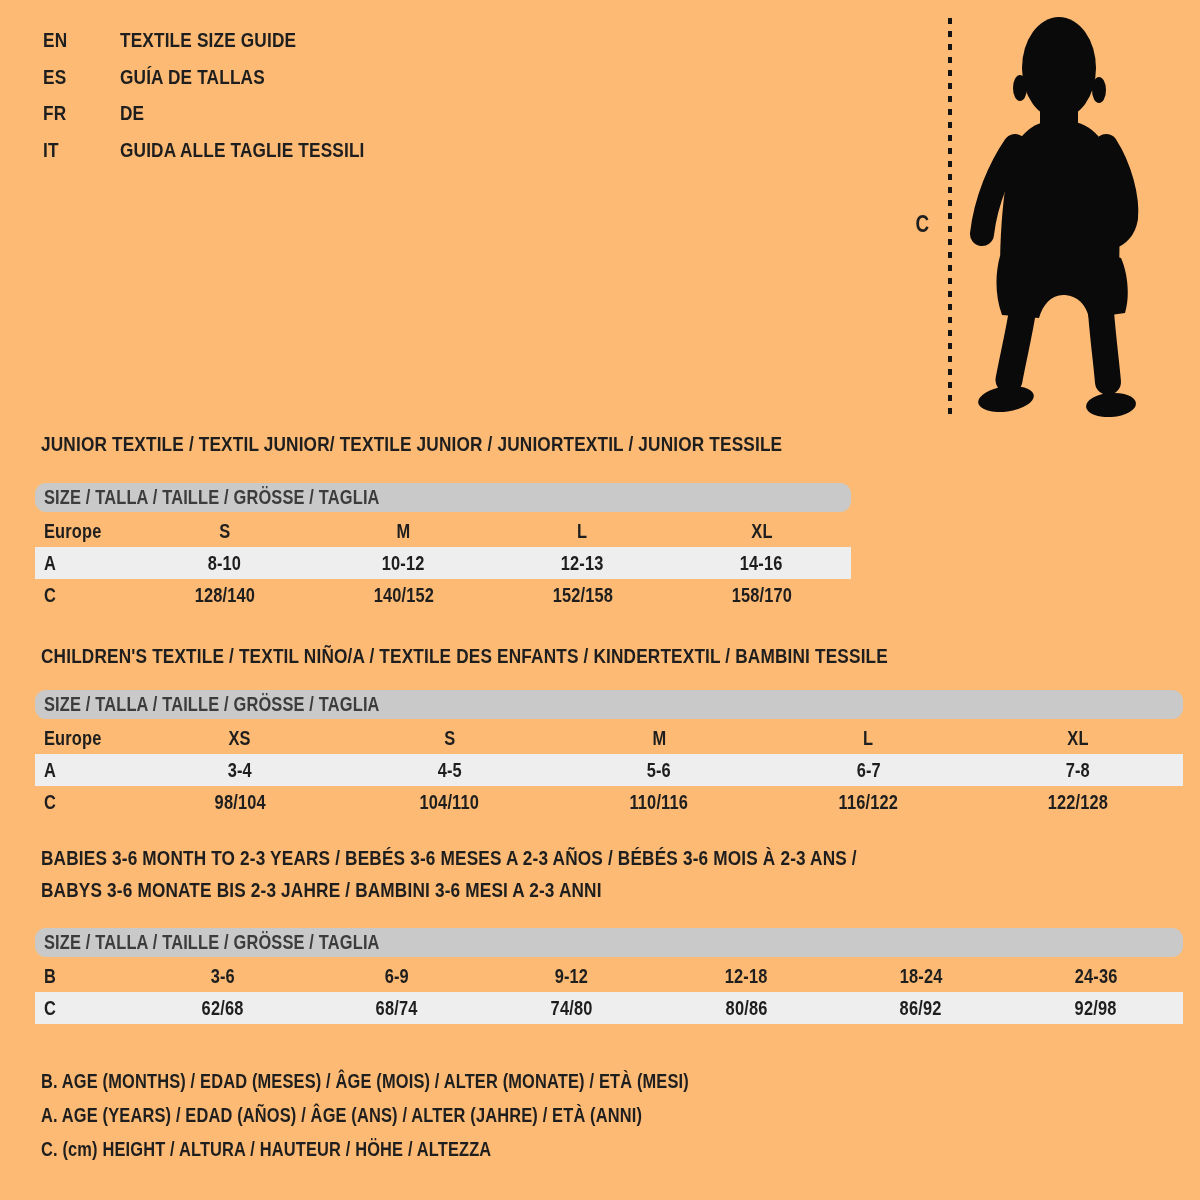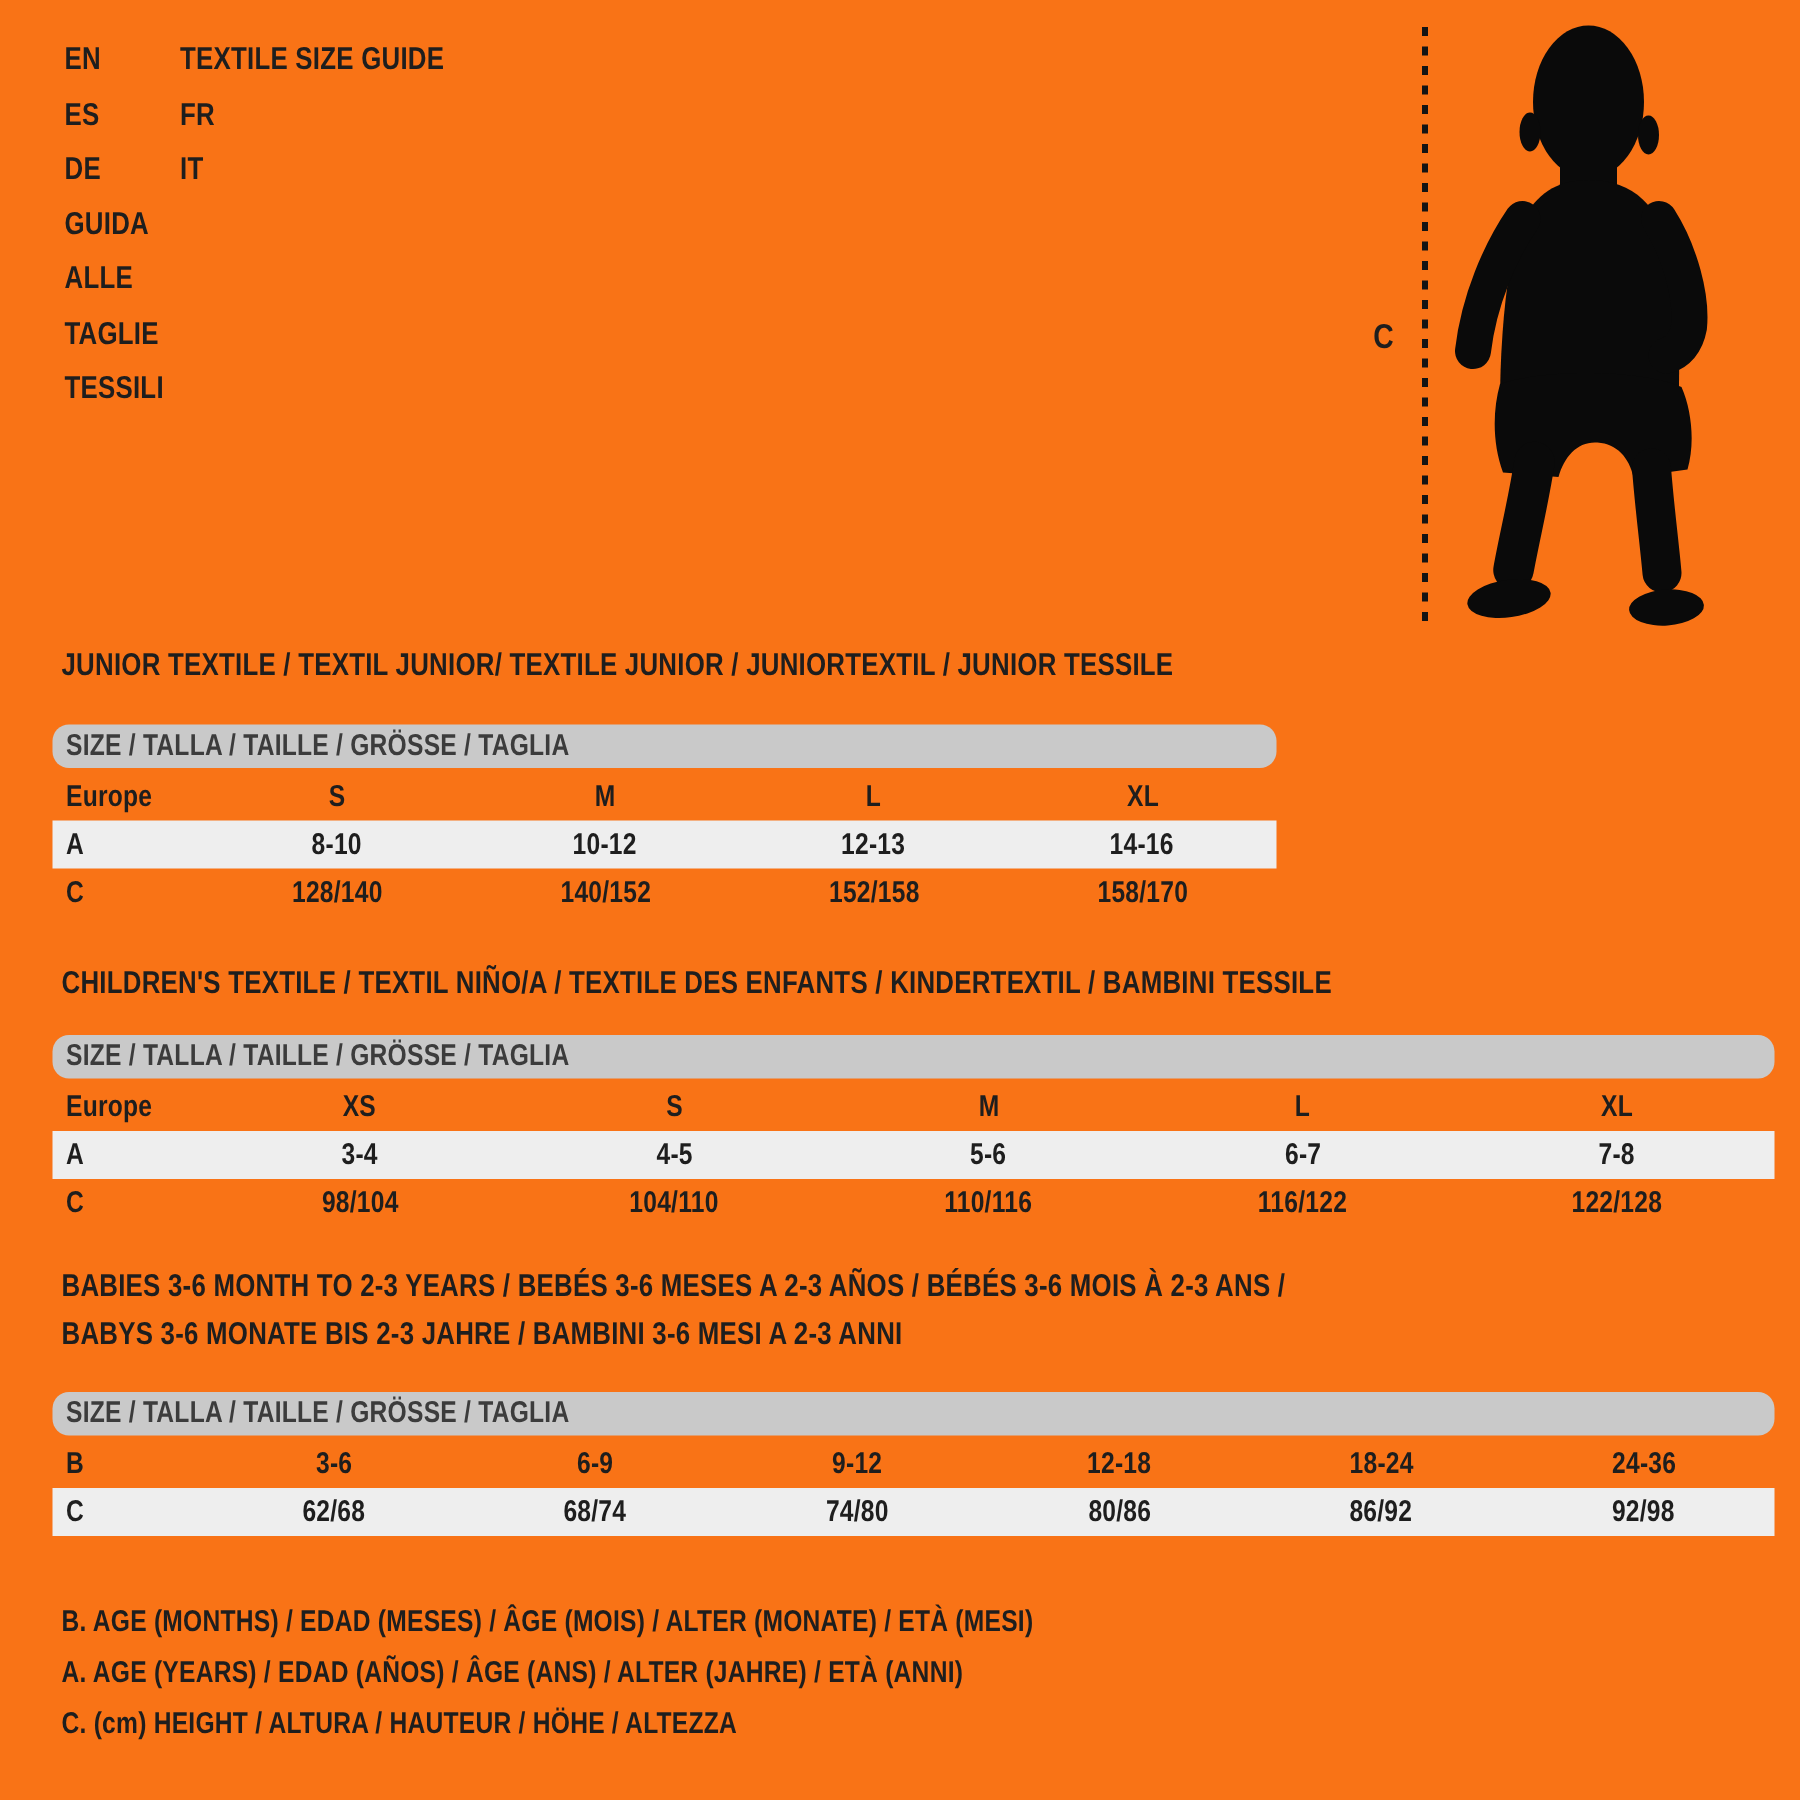--- a/index.html
+++ b/index.html
@@ -6,21 +6,21 @@
   * { box-sizing: border-box; margin: 0; padding: 0; }
   html, body { background: #ffffff; }
   body {
     width: 1200px; height: 1200px;
     font-family: "Liberation Sans", sans-serif;
     font-weight: bold;
     color: var(--text, #1e1e1e);
     position: relative;
     overflow: hidden;
   }
-  #canvas { position: absolute; inset: 0; width: 1200px; height: 1200px; background: #f97316; }
+  #canvas { position: absolute; inset: 0; width: 1200px; height: 1200px; background: #fdba74; }
 
   
   .cond {
     display: inline-block;
     transform: scaleX(0.82);
     transform-origin: center center;
     white-space: pre-line;
     letter-spacing: 0.2px;
   }
   .cond-left { transform-origin: left center; }
@@ -70,20 +70,21 @@
 </style>
 </head>
 <body style="--text: #1e1e1e; --header-bg: #c9c9c9; --row-alt: #eeeeee;">
 
 <div id="canvas">
 
   <div class="lang-block">
     <div><span class="cond cond-left">EN</span></div>
     <div><span class="cond cond-left">TEXTILE SIZE GUIDE</span></div>
     <div><span class="cond cond-left">ES</span></div>
+    <div><span class="cond cond-left">GUÍA DE TALLAS</span></div>
     <div><span class="cond cond-left">FR</span></div>
     <div><span class="cond cond-left">DE</span></div>
     <div><span class="cond cond-left">IT</span></div>
     <div><span class="cond cond-left">GUIDA ALLE TAGLIE TESSILI</span></div>
   </div>
 
   <svg class="figure-svg" viewBox="0 0 260 440" aria-hidden="true">
     <line x1="50" y1="18" x2="50" y2="418" stroke="#141414" stroke-width="4" stroke-dasharray="6 7"></line>
     <g transform="translate(62,8)" fill="#0a0a0a" stroke="none">
       <ellipse cx="97" cy="60" rx="37" ry="51"></ellipse>

